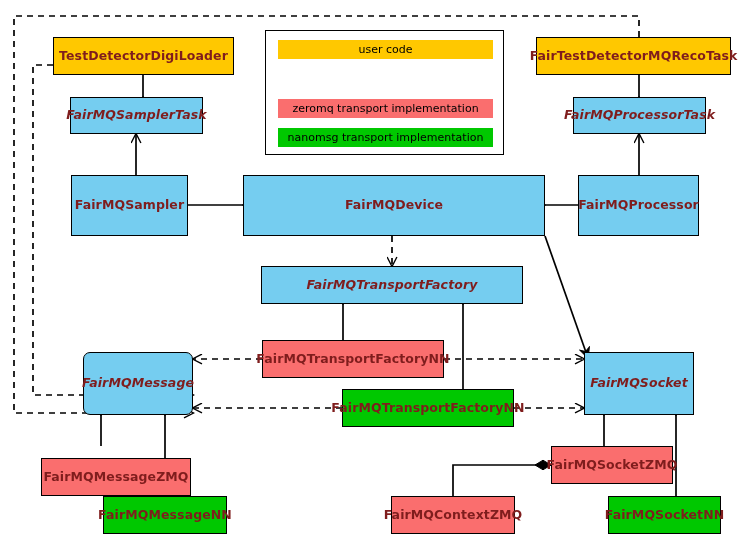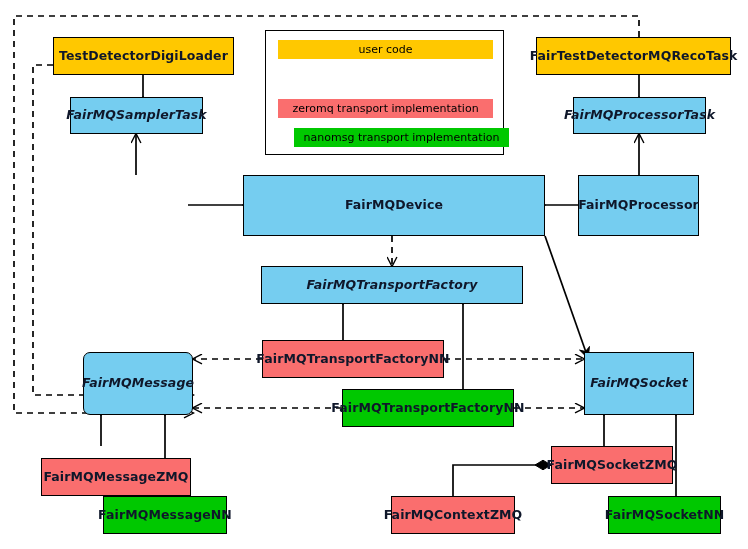--- a/index.html
+++ b/index.html
@@ -28,21 +28,21 @@
     position: absolute;
     box-sizing: border-box;
     border: 1.6px solid #000000;
     display: flex;
     align-items: center;
     justify-content: center;
     text-align: center;
     line-height: 1.15;
     font-size: 12.5px;
     font-weight: bold;
-    color: #0f172a;
+    color: #7f1d1d;
     letter-spacing: 0.1px;
     z-index: 3;
   }
   .node.abstract {
     font-style: italic;
   }
   .legend-box {
     position: absolute;
     box-sizing: border-box;
     background: #ffffff;
@@ -138,20 +138,23 @@
   </div>
 
   <div class="node abstract" style="left:70px; top:97px; width:133px; height:37px; background:#75CDF0;">
     <span>FairMQSamplerTask</span>
   </div>
 
   <div class="node abstract" style="left:573px; top:97px; width:133px; height:37px; background:#75CDF0;">
     <span>FairMQProcessorTask</span>
   </div>
 
+  <div class="node" style="left:71px; top:175px; width:117px; height:61px; background:#75CDF0;">
+    <span>FairMQSampler</span>
+  </div>
 
   <div class="node" style="left:243px; top:175px; width:302px; height:61px; background:#75CDF0;">
     <span>FairMQDevice</span>
   </div>
 
   <div class="node" style="left:578px; top:175px; width:121px; height:61px; background:#75CDF0;align-items:center;">
     <span>FairMQProcessor</span>
   </div>
 
   <div class="node abstract" style="left:261px; top:266px; width:262px; height:38px; background:#75CDF0;">
@@ -194,18 +197,18 @@
     <span>FairMQSocketNN</span>
   </div>
 
   <div class="legend-box" style="left:265px; top:30px; width:239px; height:125px;">
     <div class="legend-row" style="left:12px; top:9px; width:215px; height:19px; background:#FFC800;">
       <span>user code</span>
     </div>
     <div class="legend-row" style="left:12px; top:68px; width:215px; height:19px; background:#FA6E6E;">
       <span>zeromq transport implementation</span>
     </div>
-    <div class="legend-row" style="left:28px; top:97px; width:215px; height:19px; background:#00C800;">
+    <div class="legend-row" style="left:12px; top:97px; width:215px; height:19px; background:#00C800;">
       <span>nanomsg transport implementation</span>
     </div>
   </div>
 
 </div>
 
 </body></html>

